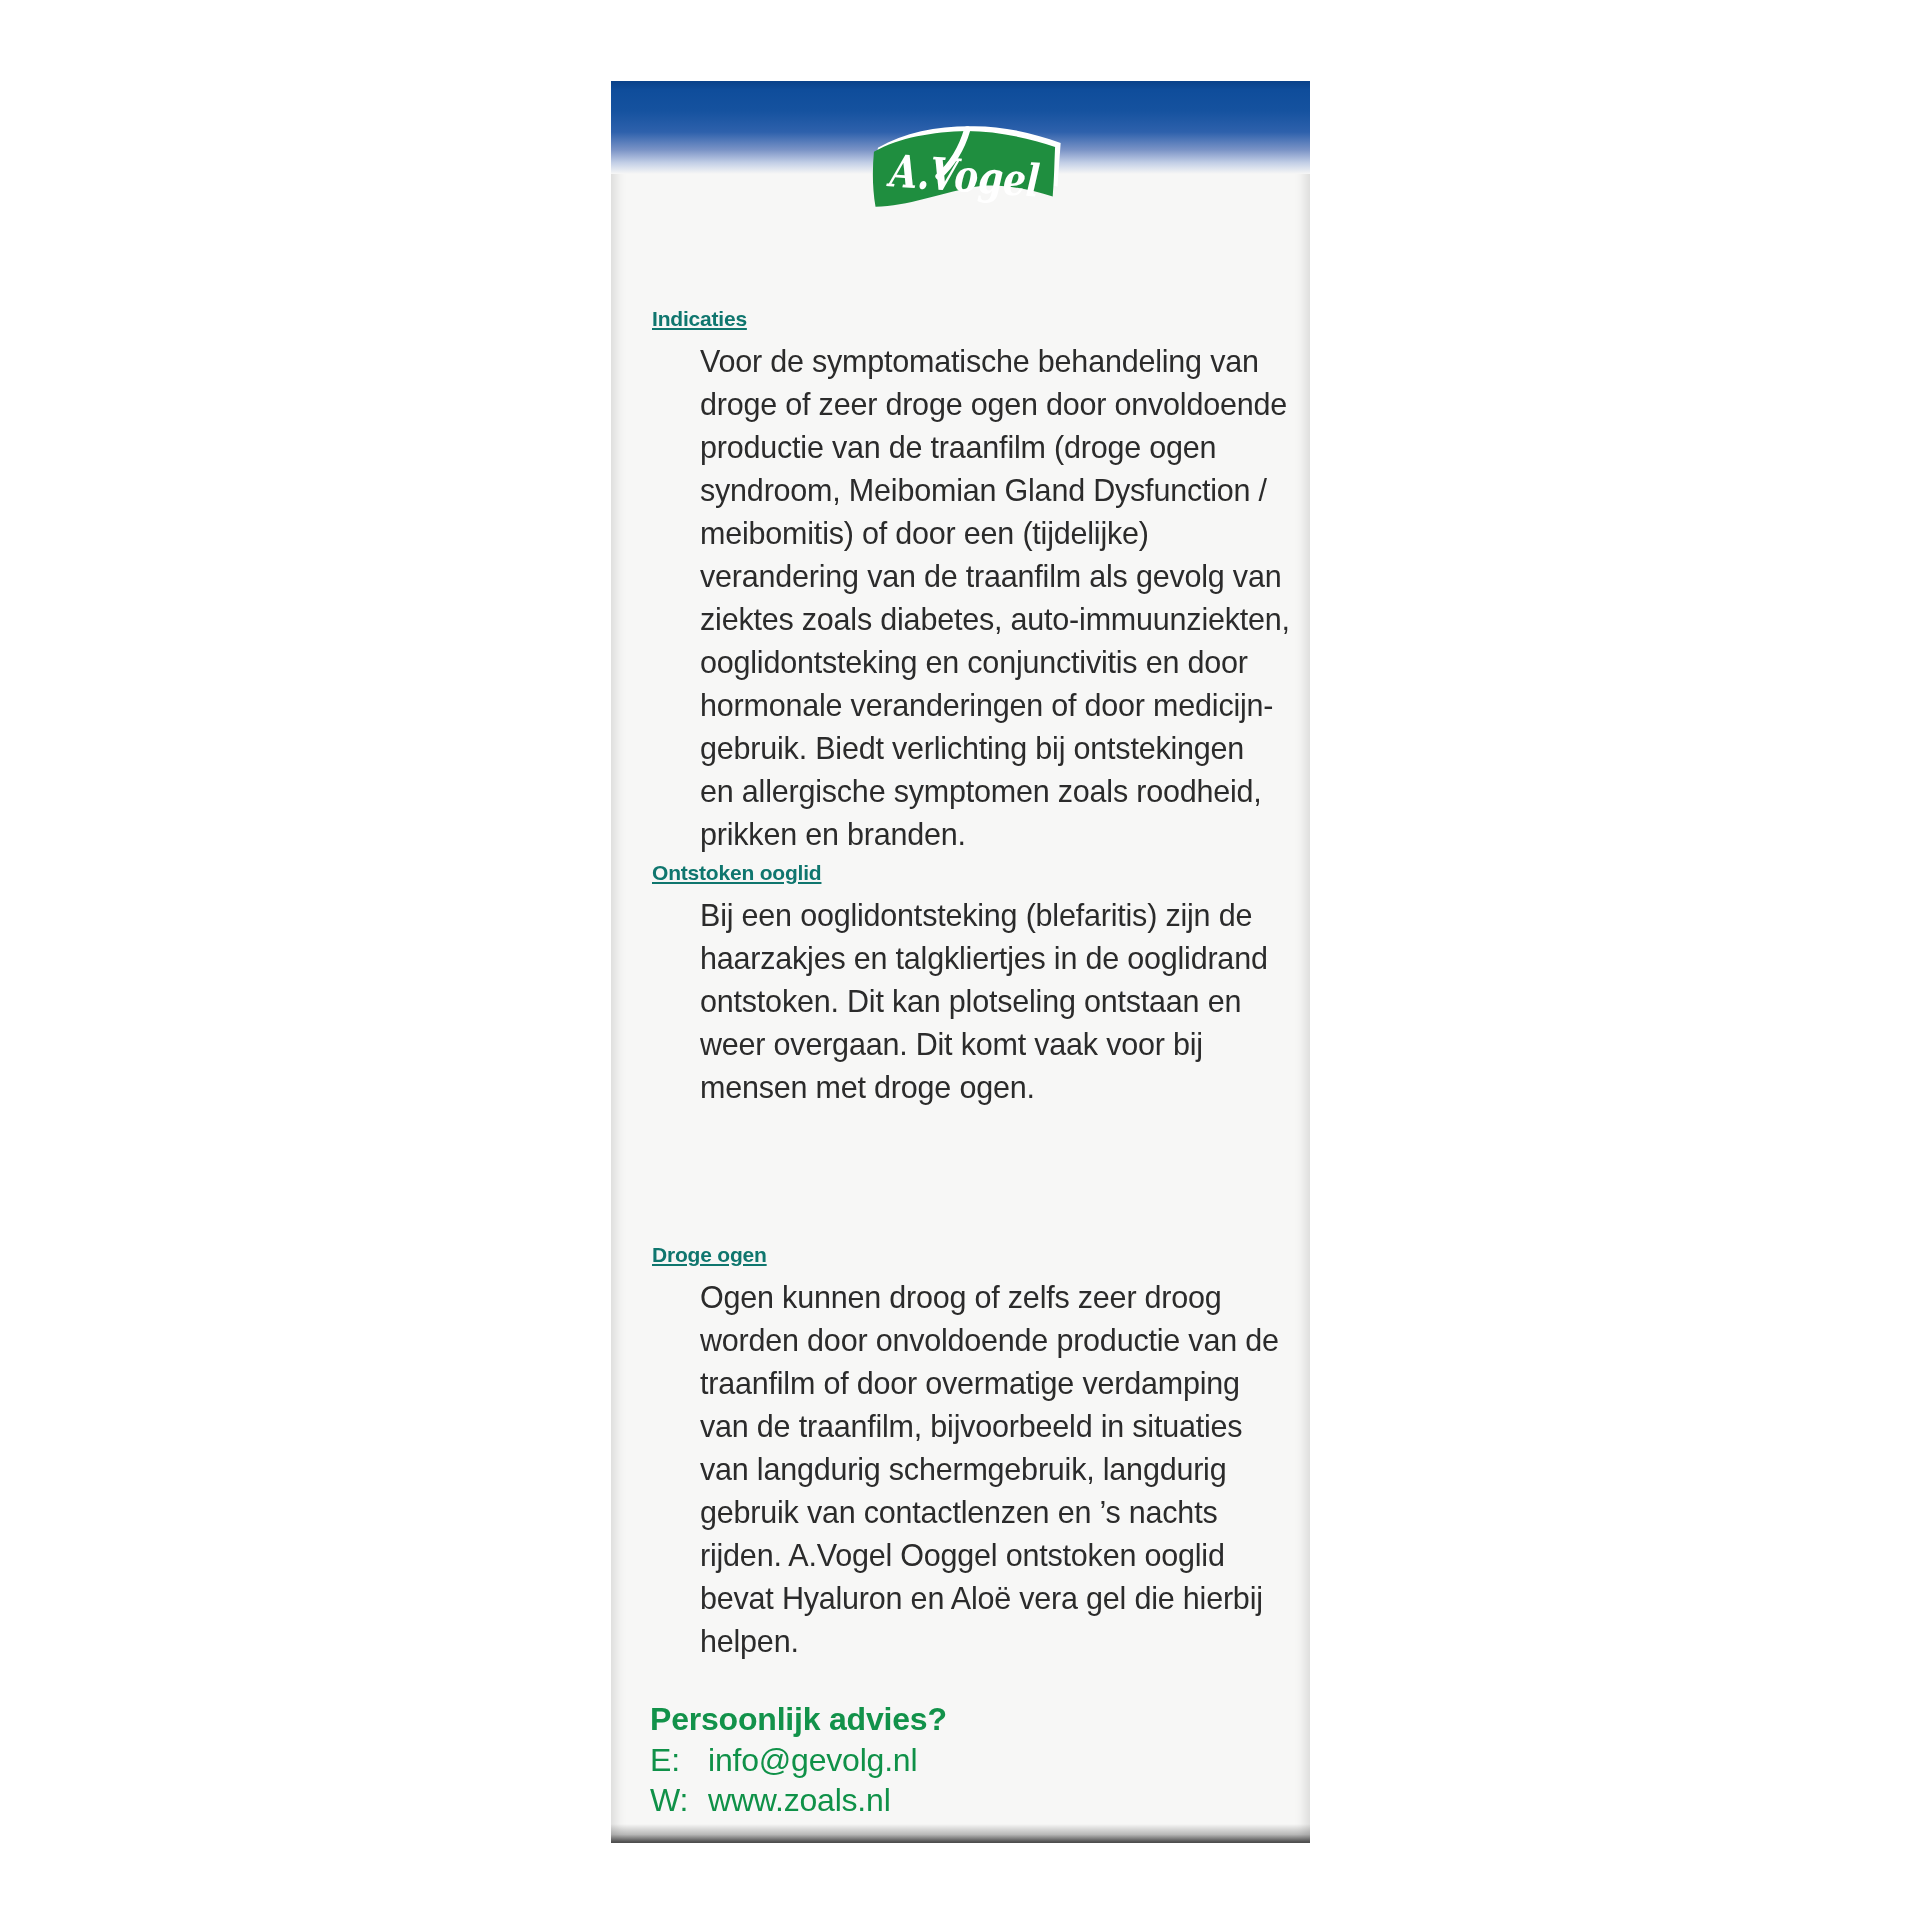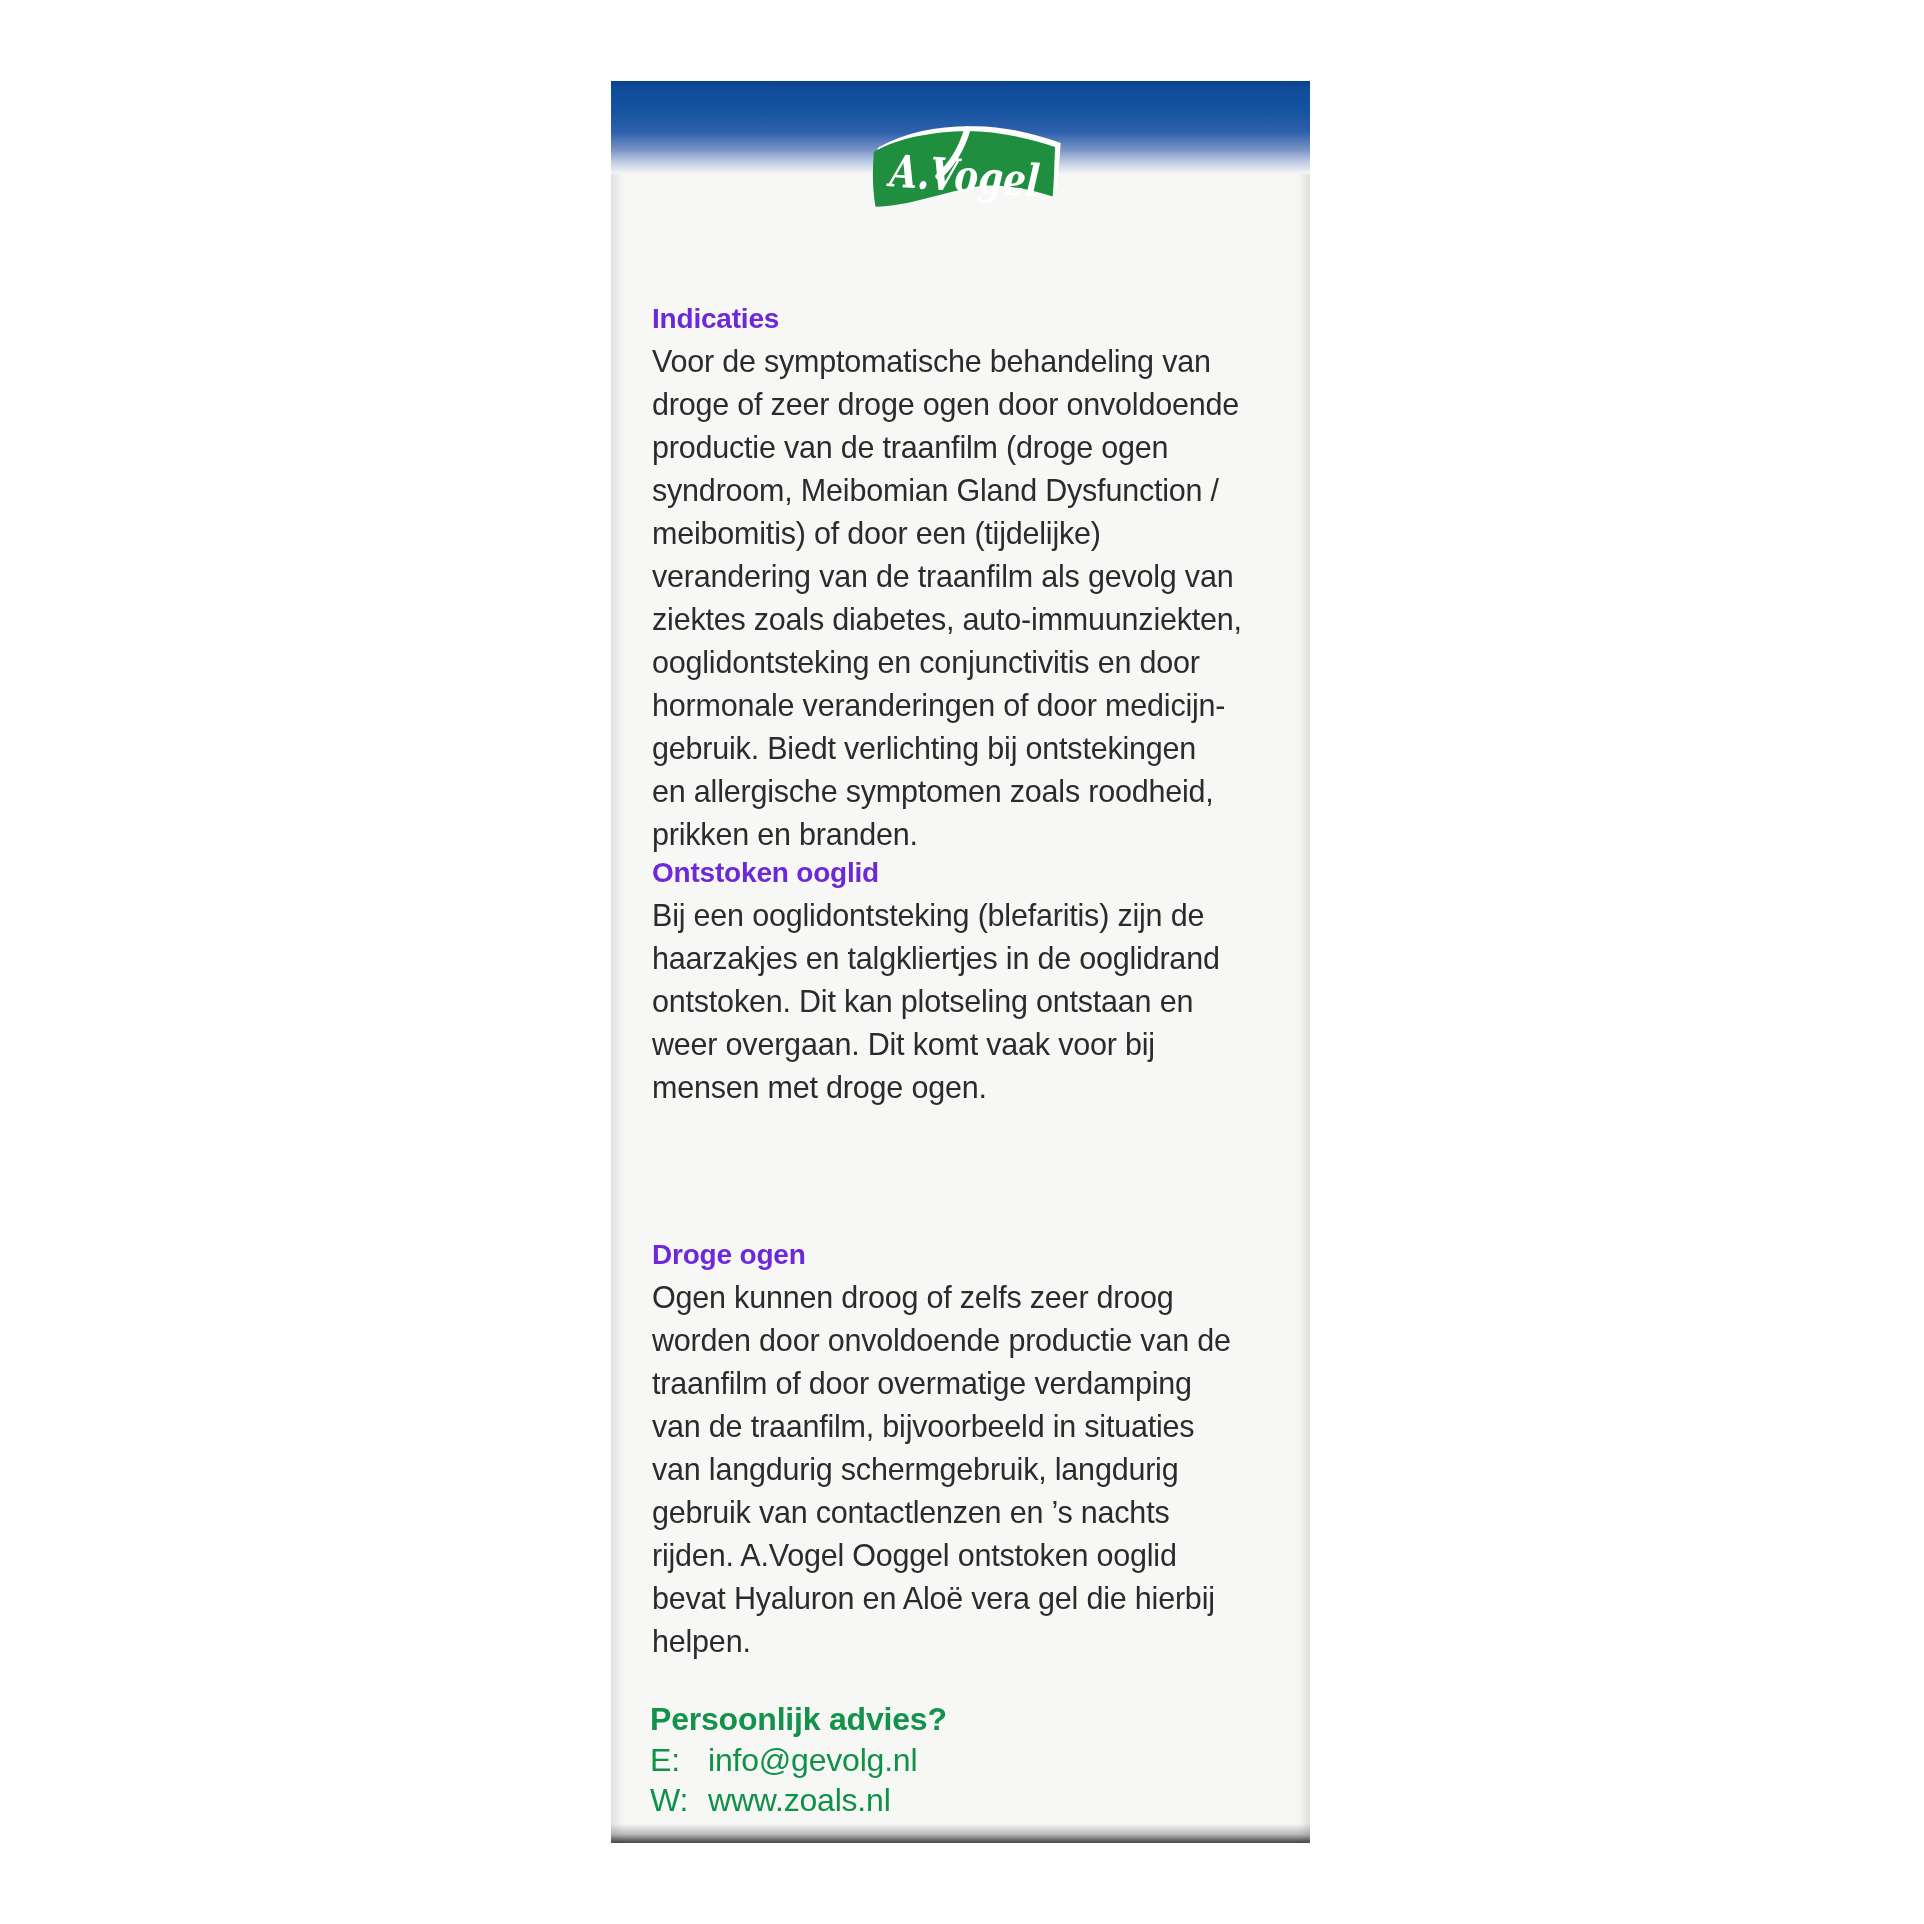--- a/index.html
+++ b/index.html
@@ -53,26 +53,27 @@
   
   .sec {
     position: absolute;
     left: 41px; width: 642px;
     font-size: 30.5px;
     line-height: 43px;
     letter-spacing: -0.2px;
     color: #2b2b2b;
   }
   .sec h3 {
-    font-size: 28px;
+    font-size: 21px;
     line-height: 43px;
     font-weight: bold;
-    color: #6d28d9;
+    color: #0f766e;
+    text-decoration: underline;
   }
-  .sec p { white-space: pre-line; }
+  .sec p { white-space: pre-line; margin-left: 48px; }
 
   .sec-1 { top: 216px; }
   .sec-2 { top: 770px; }
   .sec-3 { top: 1152px; }
 
   
   .footer {
     position: absolute;
     left: 39px; top: 1617px; width: 642px;
     color: #0f9148;

